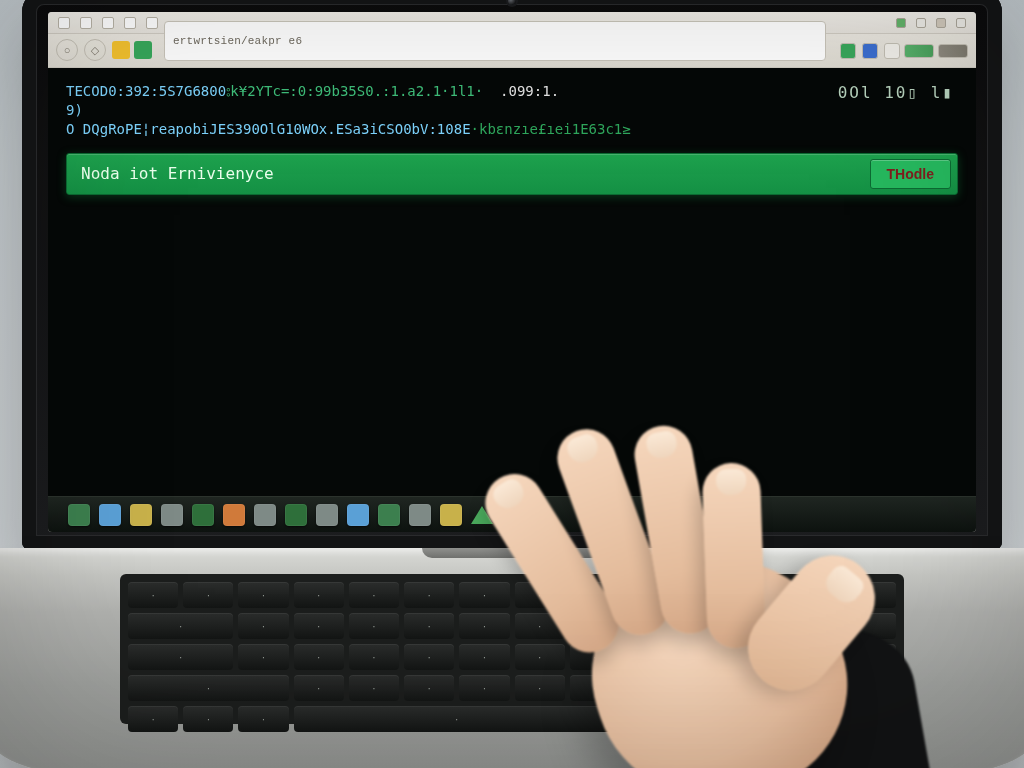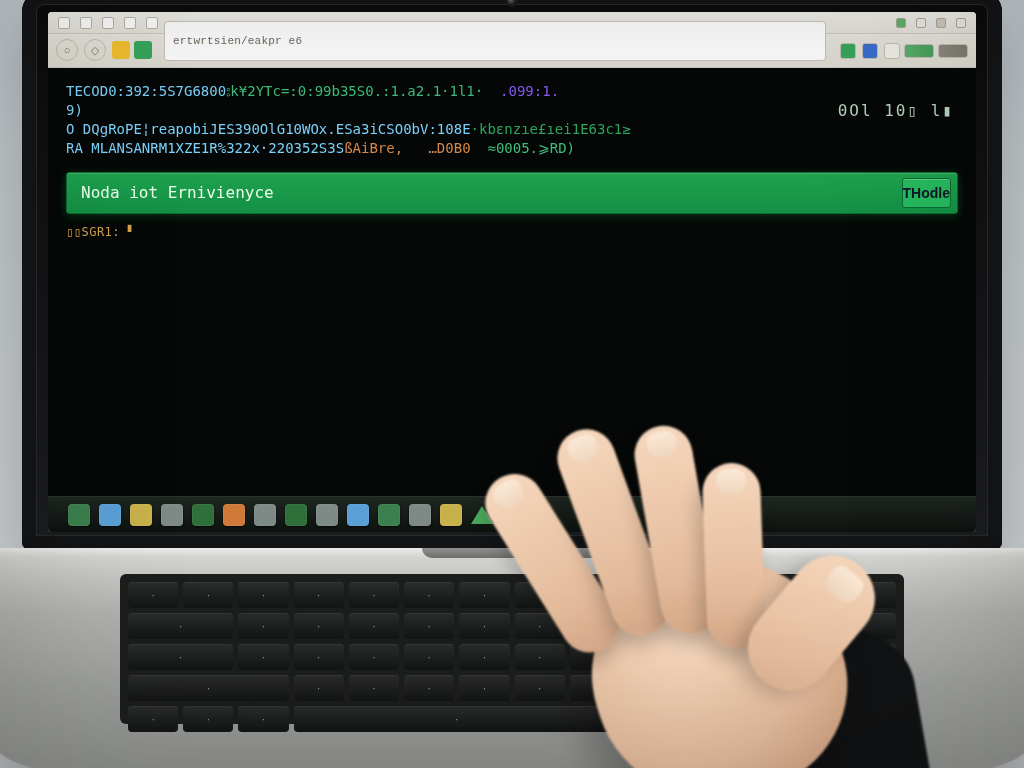--- a/index.html
+++ b/index.html
@@ -71,44 +71,44 @@
 
   
   .terminal {
     flex:1; background:#050807; padding:14px 18px 8px 18px;
     font-family: ui-monospace, "SFMono-Regular", Menlo, Consolas, monospace;
     color:#d7e7d8; font-size:14px; line-height:1.35;
     position:relative; overflow:hidden;
   }
   .title { color:#cfd6ce; font-size:22px; font-weight:600; letter-spacing:0.5px; text-transform:uppercase; margin-bottom:10px; }
   .row { white-space:pre; }
-  .dim { color:#8b5cf6; }
+  .dim { color:#e5e5e5; }
   .cy { color:#3fbf7a;margin-top:32px; }
   .ye { color:#c8b44a; }
   .or { color:#d8894a; }
   .wh { color:#7dd3fc; }
   .gr { color:#2fa75c; }
-  .topright { position:absolute; top:32px; right:22px; color:#b7d2bd; font-size:16px; letter-spacing:2px; }
+  .topright { position:absolute; top:14px; right:22px; color:#b7d2bd; font-size:16px; letter-spacing:2px; }
 
   .prompt-bar {
     margin-top:14px;
     background:linear-gradient(180deg,#1ea24e,#149044);
     border:1px solid #0c6a32; border-radius:3px;
     height:42px; display:flex; align-items:center; padding:0 6px 0 14px;
     box-shadow: 0 2px 10px rgba(16,140,64,0.35), inset 0 1px 0 rgba(255,255,255,0.18);
     color:#e9ffe9; font-size:16px; letter-spacing:0.3px;
   }
   .prompt-bar input {
     flex:1; background:transparent; border:none; outline:none;
     color:#eaffec; font: inherit;
   }
   .prompt-btn {
     background:#26b85e; border:1px solid #0c6a32;
-    color:#0f172a; font-weight:600; font-size:14px;
-    padding:6px 0; border-radius:3px;
+    color:#7f1d1d; font-weight:600; font-size:14px;
+    padding:6px 16px; border-radius:3px;
     box-shadow: inset 0 1px 0 rgba(255,255,255,0.25);
     cursor:pointer;
   }
   .after-prompt { margin-top:10px; color:#d6a247; font-size:12px; letter-spacing:0.5px; }
 
   
   .dock {
     height:36px;
     background:linear-gradient(180deg,#1f2621,#0d120f);
     border-top:1px solid #2c332d;
@@ -229,27 +229,25 @@
       <div class="addr-dash"></div>
       <div class="addr-dash" style="background:linear-gradient(90deg,#8e8a7f,#7f7b70);"></div>
     </div>
 
     <div class="terminal">
       <div class="topright">0Ol  10▯  l▮</div>
 
       <div class="row"><span class="wh">TECOD0:392:5S7G6800</span><span class="cy">⦂k¥2YTc=:0:99b35S0.:1.a2.1·1l1·</span><span class="dim">  .099:1.</span></div>
       <div class="row"><span class="wh">9)</span></div>
       <div class="row"><span class="wh">O DQgRoPE¦reapobiJES390OlG10WOx.ESa3iCSO0bV:108E</span><span class="gr">·kbɛnzıe£ıei1E63c1≥</span></div>
-      <div class="row"><span class="wh">RA MLANSANRM1XZE1R%322x·220352S3S</span><span class="or">ßAiBre,   …D0B0</span><span class="cy">  ≈0005.⩾RD)</span></div>
 
       <div class="prompt-bar">
         <input value="Noda iot Ernivienyce" style="">
         <button class="prompt-btn">THodle</button>
       </div>
-      <div class="after-prompt">▯▯SGR1: ▘</div>
     </div>
 
     <div class="dock">
       <div class="ico sq"></div>
       <div class="ico sq2"></div>
       <div class="ico sq3"></div>
       <div class="ico sq4"></div>
       <div class="ico sq5 rnd"></div>
       <div class="ico sq6"></div>
       <div class="ico sq4"></div>

